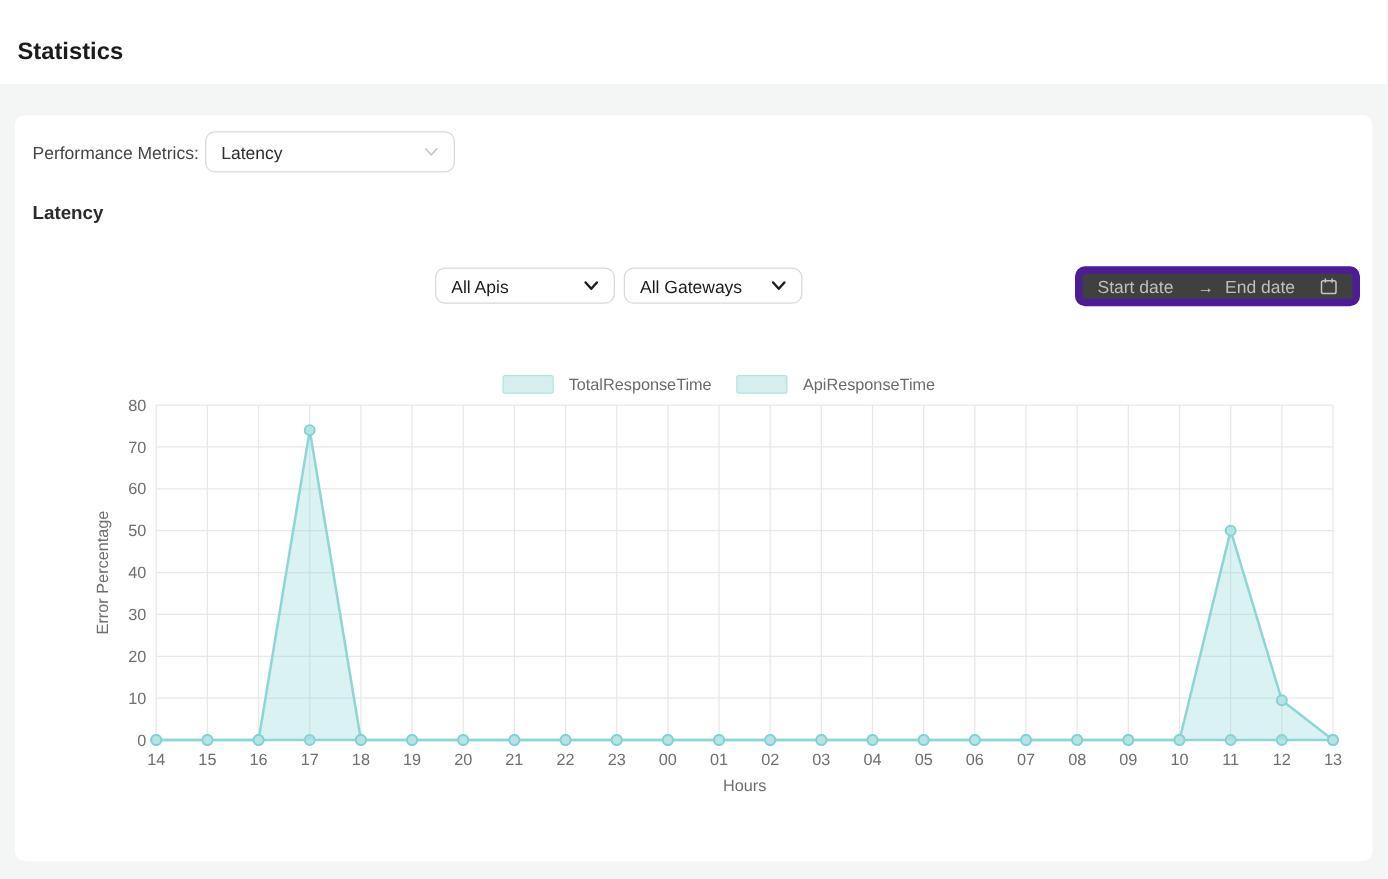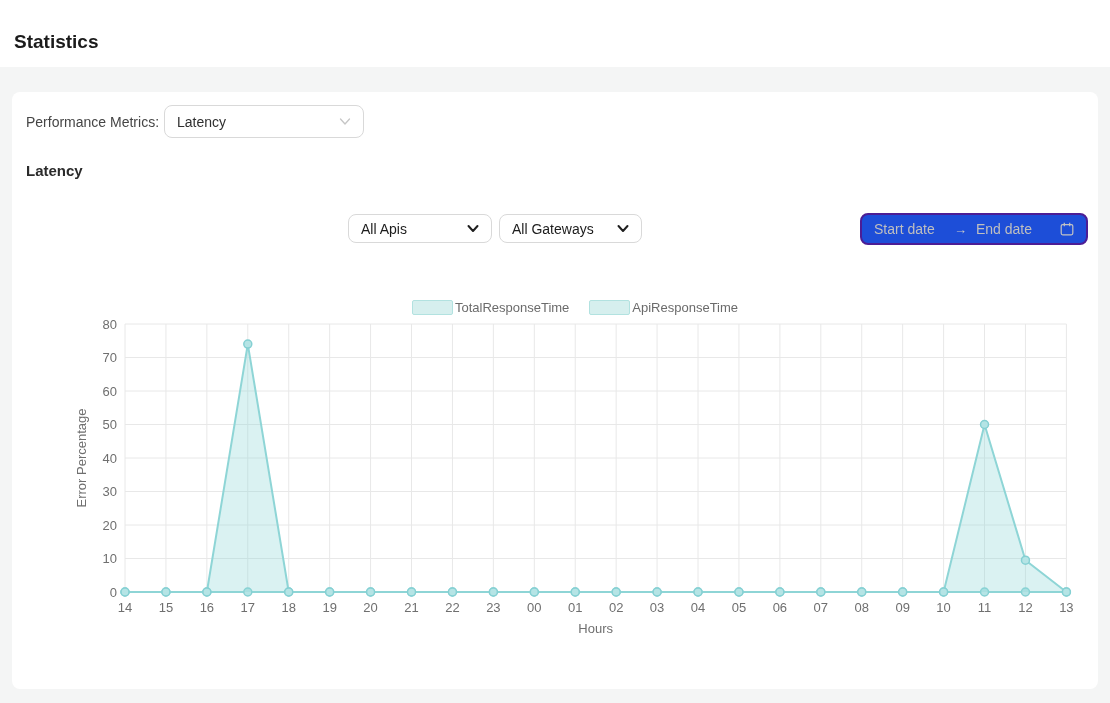--- a/index.html
+++ b/index.html
@@ -42,34 +42,34 @@
     position: absolute; left: 14px; top: 70px;
     font-size: 15px; font-weight: 700; color: #2b2b2b;
   }
 
   .select-apis    { left: 336px; top: 122px; width: 144px; height: 29px; color: #1c1c1c; }
   .select-gateways{ left: 487px; top: 122px; width: 143px; height: 29px; color: #1c1c1c; }
   .select-range   { left: 640px; top: 121px; width: 198px; height: 32px; color: #3a3a3a; }
 
   .date-picker {
     position: absolute; left: 848px; top: 121px; width: 228px; height: 32px;
-    border: 2px solid #4c1d95; border-radius: 8px; background: #1d4ed8;
+    border: 6px solid #4c1d95; border-radius: 8px; background: #404040;
     display: flex; align-items: center; padding: 0 12px;
     font-size: 14px; color: #bfbfbf; cursor: pointer;
   }
   .date-picker .ph-start { width: 80px; }
   .date-picker .range-arrow { color: #c8c8c8; margin: 0 8px 0 0; font-size: 13px; }
   .date-picker .ph-end { flex: 1; margin-left: 1px; }
   .icon { display: inline-flex; align-items: center; justify-content: center; }
 
   .legend {
     position: absolute; left: 58px; top: 207px; width: 1010px; height: 16px;
     display: flex; justify-content: center; gap: 20px; align-items: center;
   }
-  .legend-item { display: flex; align-items: center; gap: 2px; cursor: pointer; }
+  .legend-item { display: flex; align-items: center; gap: 12px; cursor: pointer; }
   .legend-swatch {
     width: 41px; height: 15px; border-radius: 2px;
     background: #d6efee; border: 1px solid #b2e2e0;
   }
   .legend-label { font-size: 13px; color: #6b6b6b; }
 
   .chart-wrap { position: absolute; left: 58px; top: 200px; width: 1010px; height: 352px; }
   svg text { font-family: "Liberation Sans", sans-serif; }
 </style>
 </head>

